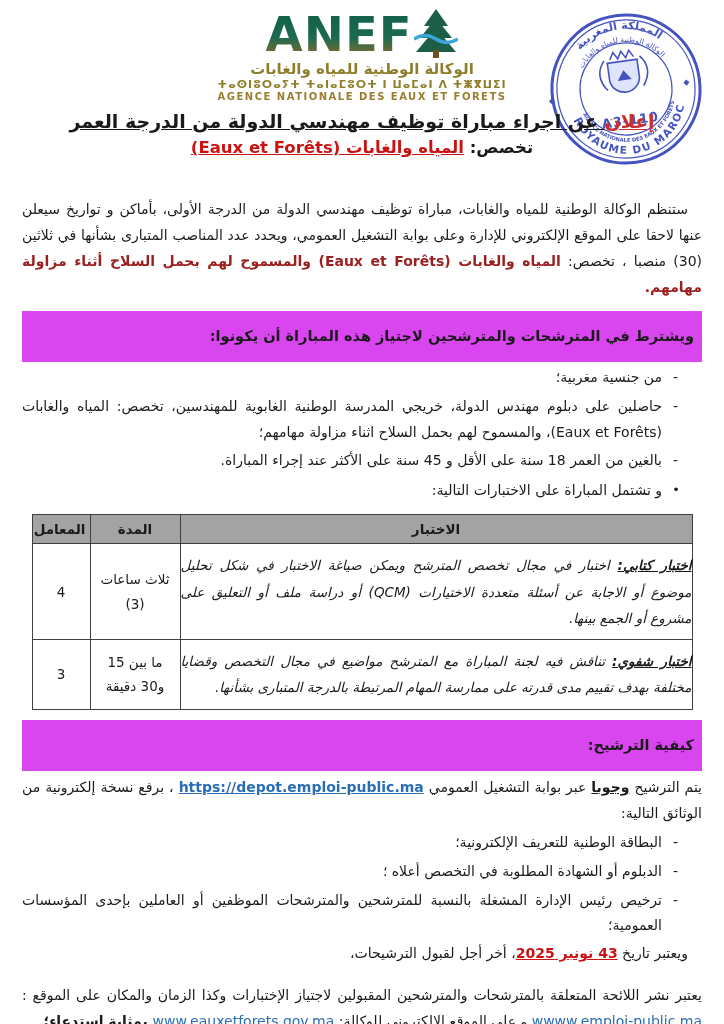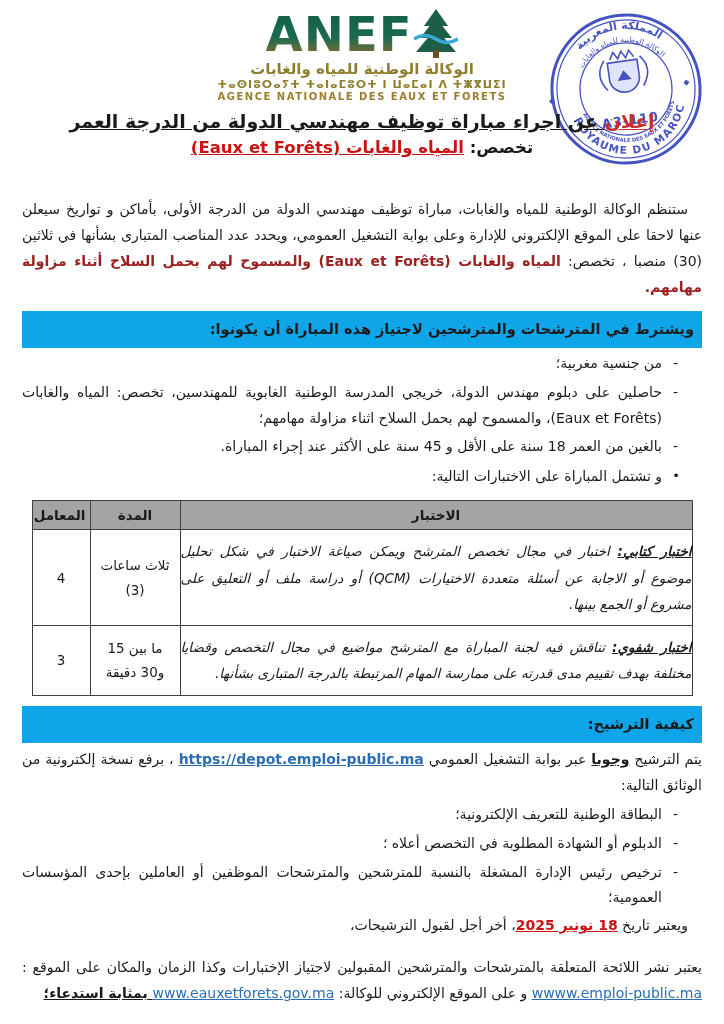--- a/index.html
+++ b/index.html
@@ -40,22 +40,22 @@
   .title-line .rest { text-decoration:underline; }
   .specialty-line { text-align:center; font-size:16.5px; font-weight:bold; margin-top:6px; }
   .specialty-line .value { color:#cc1111; text-decoration:underline; }
 
   
   .para { font-size:14px; line-height:1.85; text-align:justify; margin-top:10px; }
   .para .maroon { color:#9b2020; font-weight:bold; }
   .indent { text-indent:14px;margin-top:40px; }
 
   .hl-header {
-    background:#0ea5e9; font-weight:bold; font-size:14.5px;
-    padding:7px 8px; margin-top:10px; line-height:1.6;
+    background:#d946ef; font-weight:bold; font-size:14.5px;
+    padding:14px 8px; margin-top:10px; line-height:1.6;
   }
 
   .dash-item { position:relative; padding-right:40px; font-size:14px; line-height:1.85; text-align:justify; margin-top:3px; }
   .dash-item::before { content:"-"; position:absolute; right:24px; top:0; }
   .bullet-line { position:relative; padding-right:40px; font-size:14px; line-height:1.85; margin-top:4px; }
   .bullet-line::before { content:"•"; position:absolute; right:22px; top:0; font-size:13px; }
 
   
   table.exam { border-collapse:collapse; table-layout:fixed; width:660px; margin:10px auto 0 auto; }
   table.exam th, table.exam td { border:1px solid #3f3f3f; font-size:13.5px; vertical-align:middle; }
@@ -182,20 +182,20 @@
     <div class="hl-header">كيفية الترشيح:</div>
     <p class="para" style="margin-top:4px">
       <span>يتم الترشيح </span><span class="bold-underline">وجوبا</span><span> عبر بوابة التشغيل العمومي </span><a class="doc-link" dir="ltr" href="#">https://depot.emploi-public.ma</a><span> ، برفع نسخة إلكترونية من الوثائق التالية:</span>
     </p>
     <div>
       <div class="dash-item"><span>البطاقة الوطنية للتعريف الإلكترونية؛</span></div>
       <div class="dash-item"><span>الدبلوم أو الشهادة المطلوبة في التخصص أعلاه ؛</span></div>
       <div class="dash-item"><span>ترخيص رئيس الإدارة المشغلة بالنسبة للمترشحين والمترشحات الموظفين أو العاملين بإحدى المؤسسات العمومية؛</span></div>
     </div>
     <p class="para" style="margin-top:2px; padding-right:14px;">
-      <span>ويعتبر تاريخ </span><span class="date-red">18 نونبر 2025</span><span>، أخر أجل لقبول الترشيحات،</span>
+      <span>ويعتبر تاريخ </span><span class="date-red">43 نونبر 2025</span><span>، أخر أجل لقبول الترشيحات،</span>
     </p>
     <p class="para" style="margin-top:16px">
       <span>يعتبر نشر اللائحة المتعلقة بالمترشحات والمترشحين المقبولين لاجتياز الإختبارات وكذا الزمان والمكان على الموقع : </span><a class="doc-link" dir="ltr" href="#" style="font-weight:normal">wwww.emploi-public.ma</a><span> و على الموقع الإلكتروني للوكالة: </span><a class="doc-link" dir="ltr" href="#" style="font-weight:normal">www.eauxetforets.gov.ma</a><span class="bold-underline"> بمثابة استدعاء؛</span>
     </p>
 
   </div>
 </div>
 
 </body></html>

